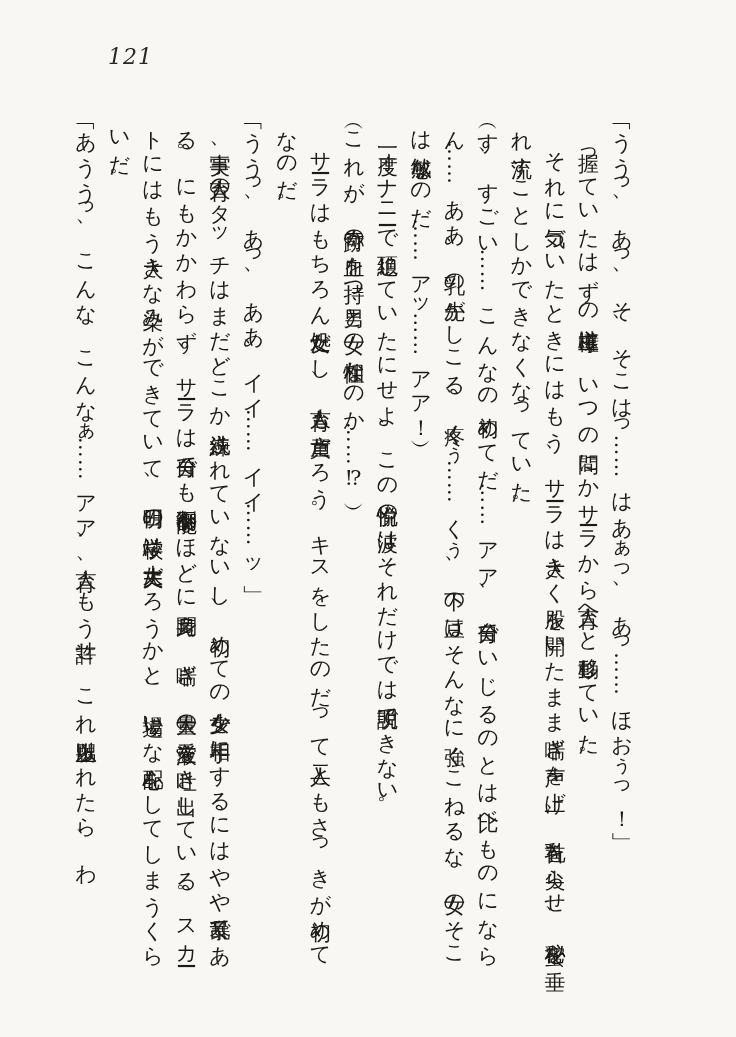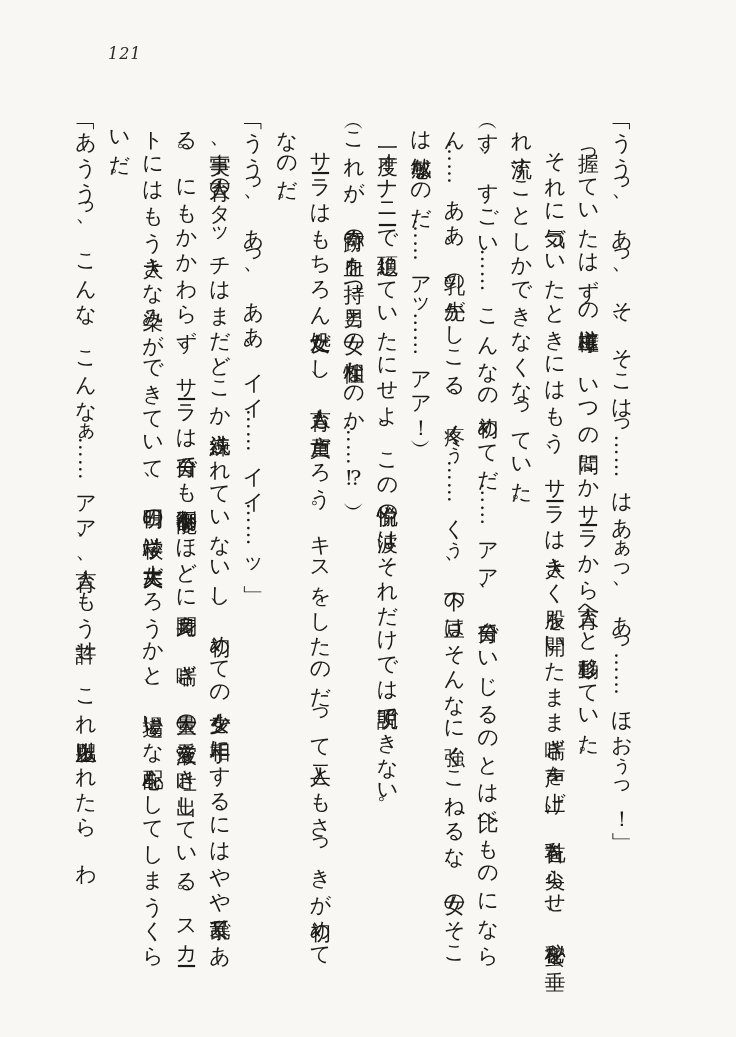--- a/index.html
+++ b/index.html
@@ -12,21 +12,21 @@
     width: 736px;
     height: 1037px;
     background: #f9f7f4;
     overflow: hidden;
     font-family: "DejaVu Serif", "Liberation Serif", serif;
   }
   .page-number {
     position: absolute;
     top: 44px;
     left: 108px;
-    font-size: 16px;
+    font-size: 22px;
     font-style: italic;
     color: #2a2825;
     letter-spacing: 1px;
   }
   .text-block {
     position: absolute;
     top: 116px;
     right: 98px;
     height: 840px;
     writing-mode: vertical-rl;

